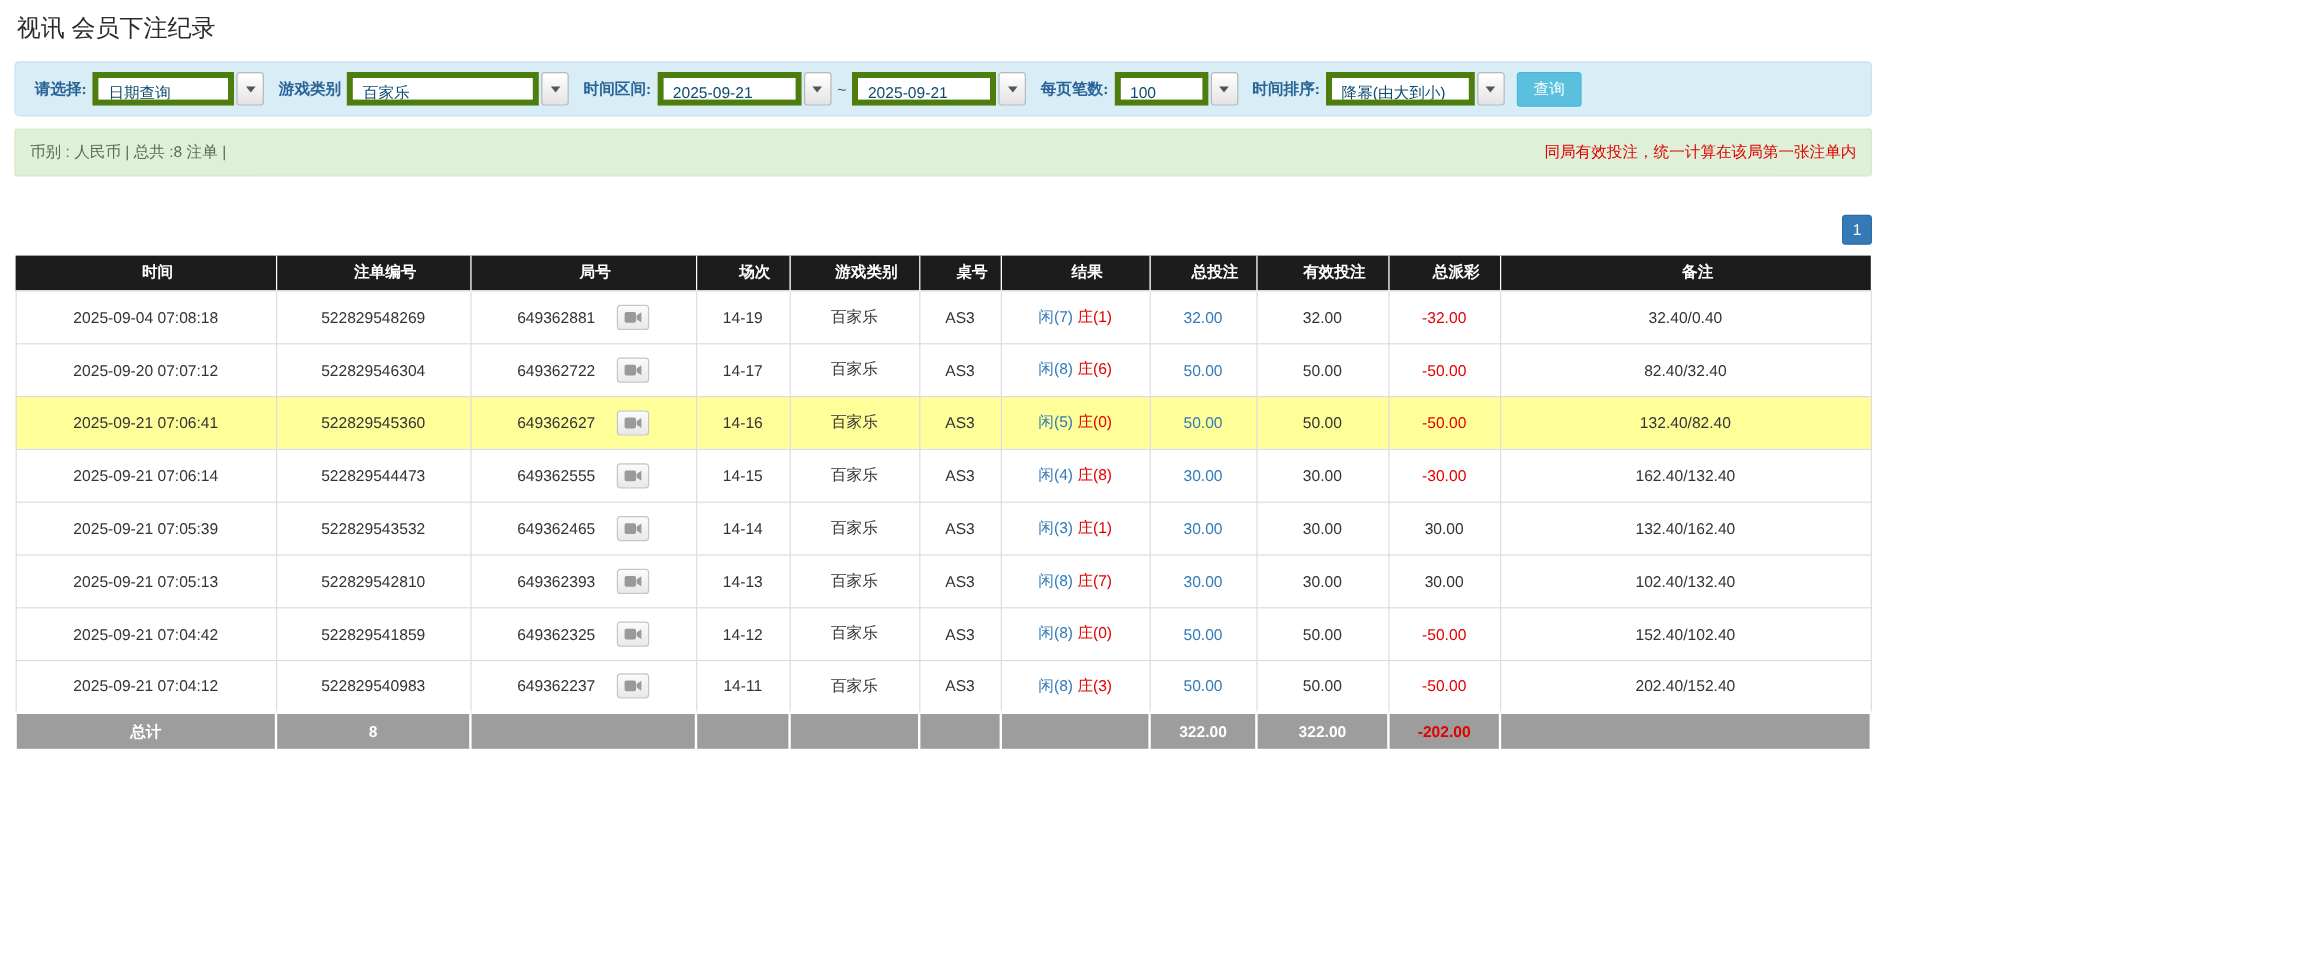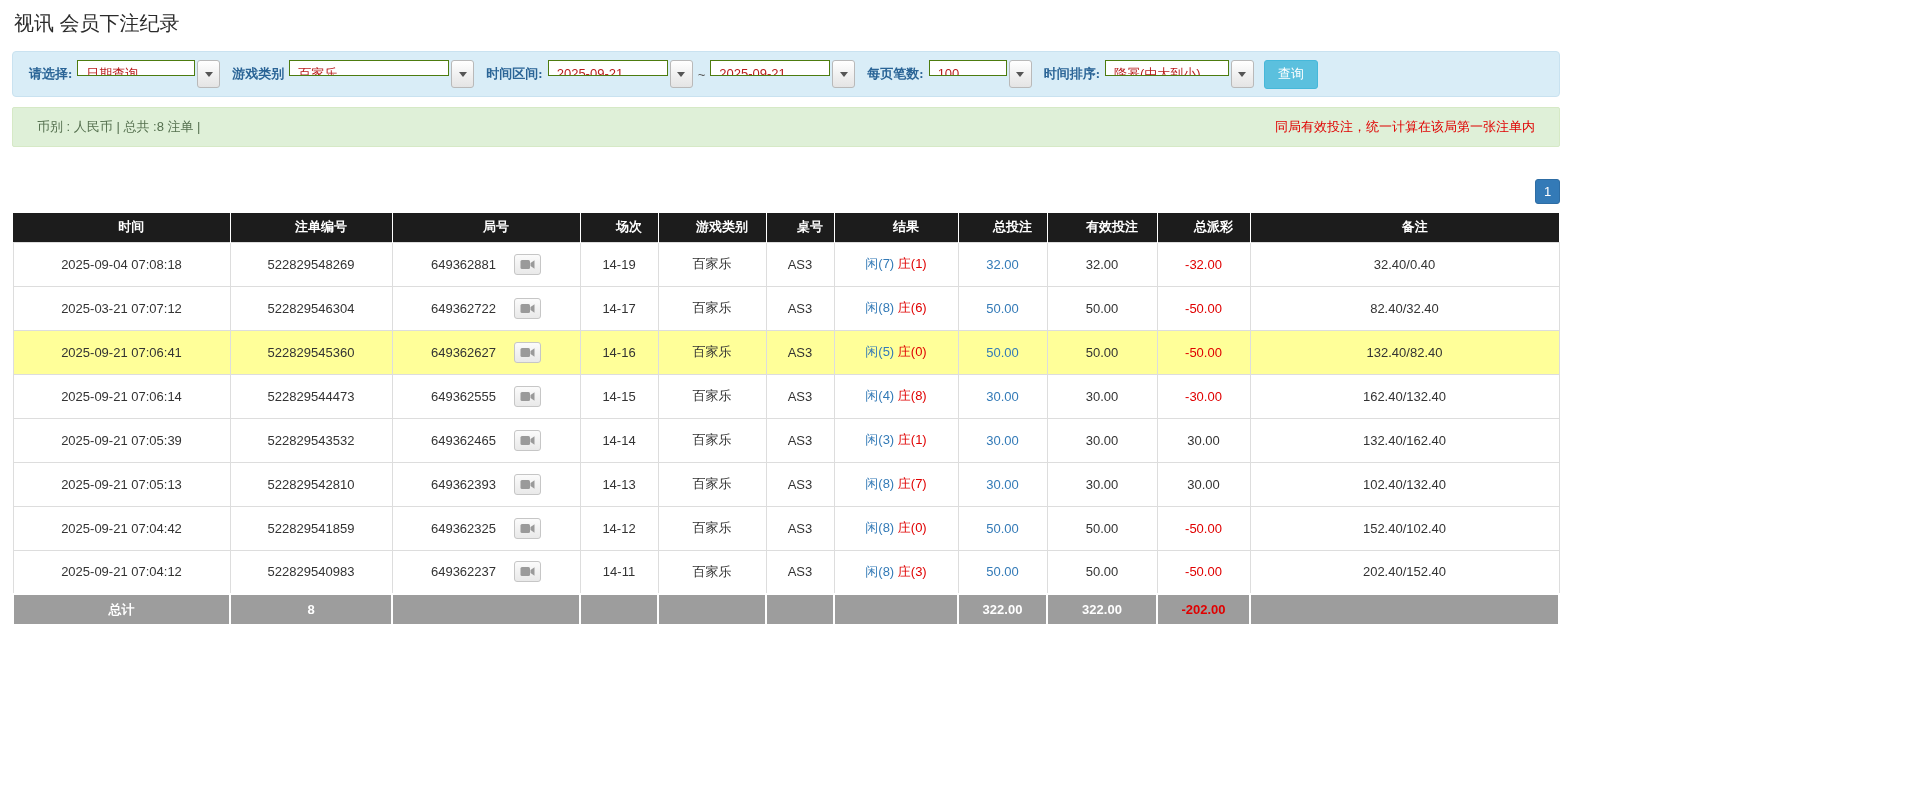--- a/index.html
+++ b/index.html
@@ -33,25 +33,25 @@
     color: var(--label-blue);
     font-weight: bold;
     margin: 0 5px 0 12px;
     white-space: nowrap;
     font-family: Liberation Serif, serif;
   }
   .f-label.first { margin-left: 6px; }
   .combo { display: inline-flex; align-items: stretch; }
   .combo-input {
     background: #fff;
-    border: 1px solid #4d7c0f;
-    height: 16px;
+    border: 5px solid #4d7c0f;
+    height: 28px;
     line-height: 26px;
     padding: 0 8px;
-    color: #b91c1c;
+    color: #0c4a6e;
     overflow: hidden;
     white-space: nowrap;
     cursor: text;
   }
   .combo-btn {
     width: 23px;
     height: 28px;
     margin-left: 2px;
     border: 1px solid #b9b9b9;
     background: linear-gradient(#ffffff, #e4e4e4);
@@ -85,21 +85,21 @@
     font-family: inherit;
     cursor: pointer;
   }
 
   
   .info-bar {
     background: var(--info-bg);
     border: 1px solid #d6e9c6;
     border-radius: 2px;
     margin-top: 10px;
-    padding: 10px 24px;
+    padding: 10px 12px;
     display: flex;
     justify-content: space-between;
     align-items: center;
     width: 1548px;
   }
   .info-left  { color: #55704f; }
   .info-right { color: var(--red); text-align: center; }
 
   
   .pagination {
@@ -298,21 +298,21 @@
     <td>
       <span class="player">闲(7)</span>
       <span class="banker">庄(1)</span>
     </td>
     <td><span class="blue link">32.00</span></td>
     <td><span>32.00</span></td>
     <td><span class="red">-32.00</span></td>
     <td><span>32.40/0.40</span></td>
   </tr>
         <tr>
-    <td><span>2025-03-21 07:07:12</span></td>
+    <td><span>2025-09-20 07:07:12</span></td>
     <td><span>522829546304</span></td>
     <td>
       <span class="round-wrap">
         <span>649362722</span>
         <button type="button" class="replay-btn">
           <svg width="15" height="11" viewBox="0 0 15 11">
             <rect x="0.5" y="1" width="9.5" height="9" rx="1.5" fill="#9a9a9a"></rect>
             <path d="M10.5 4 L14.5 1.3 V9.7 L10.5 7 Z" fill="#9a9a9a"></path>
           </svg>
         </button>

